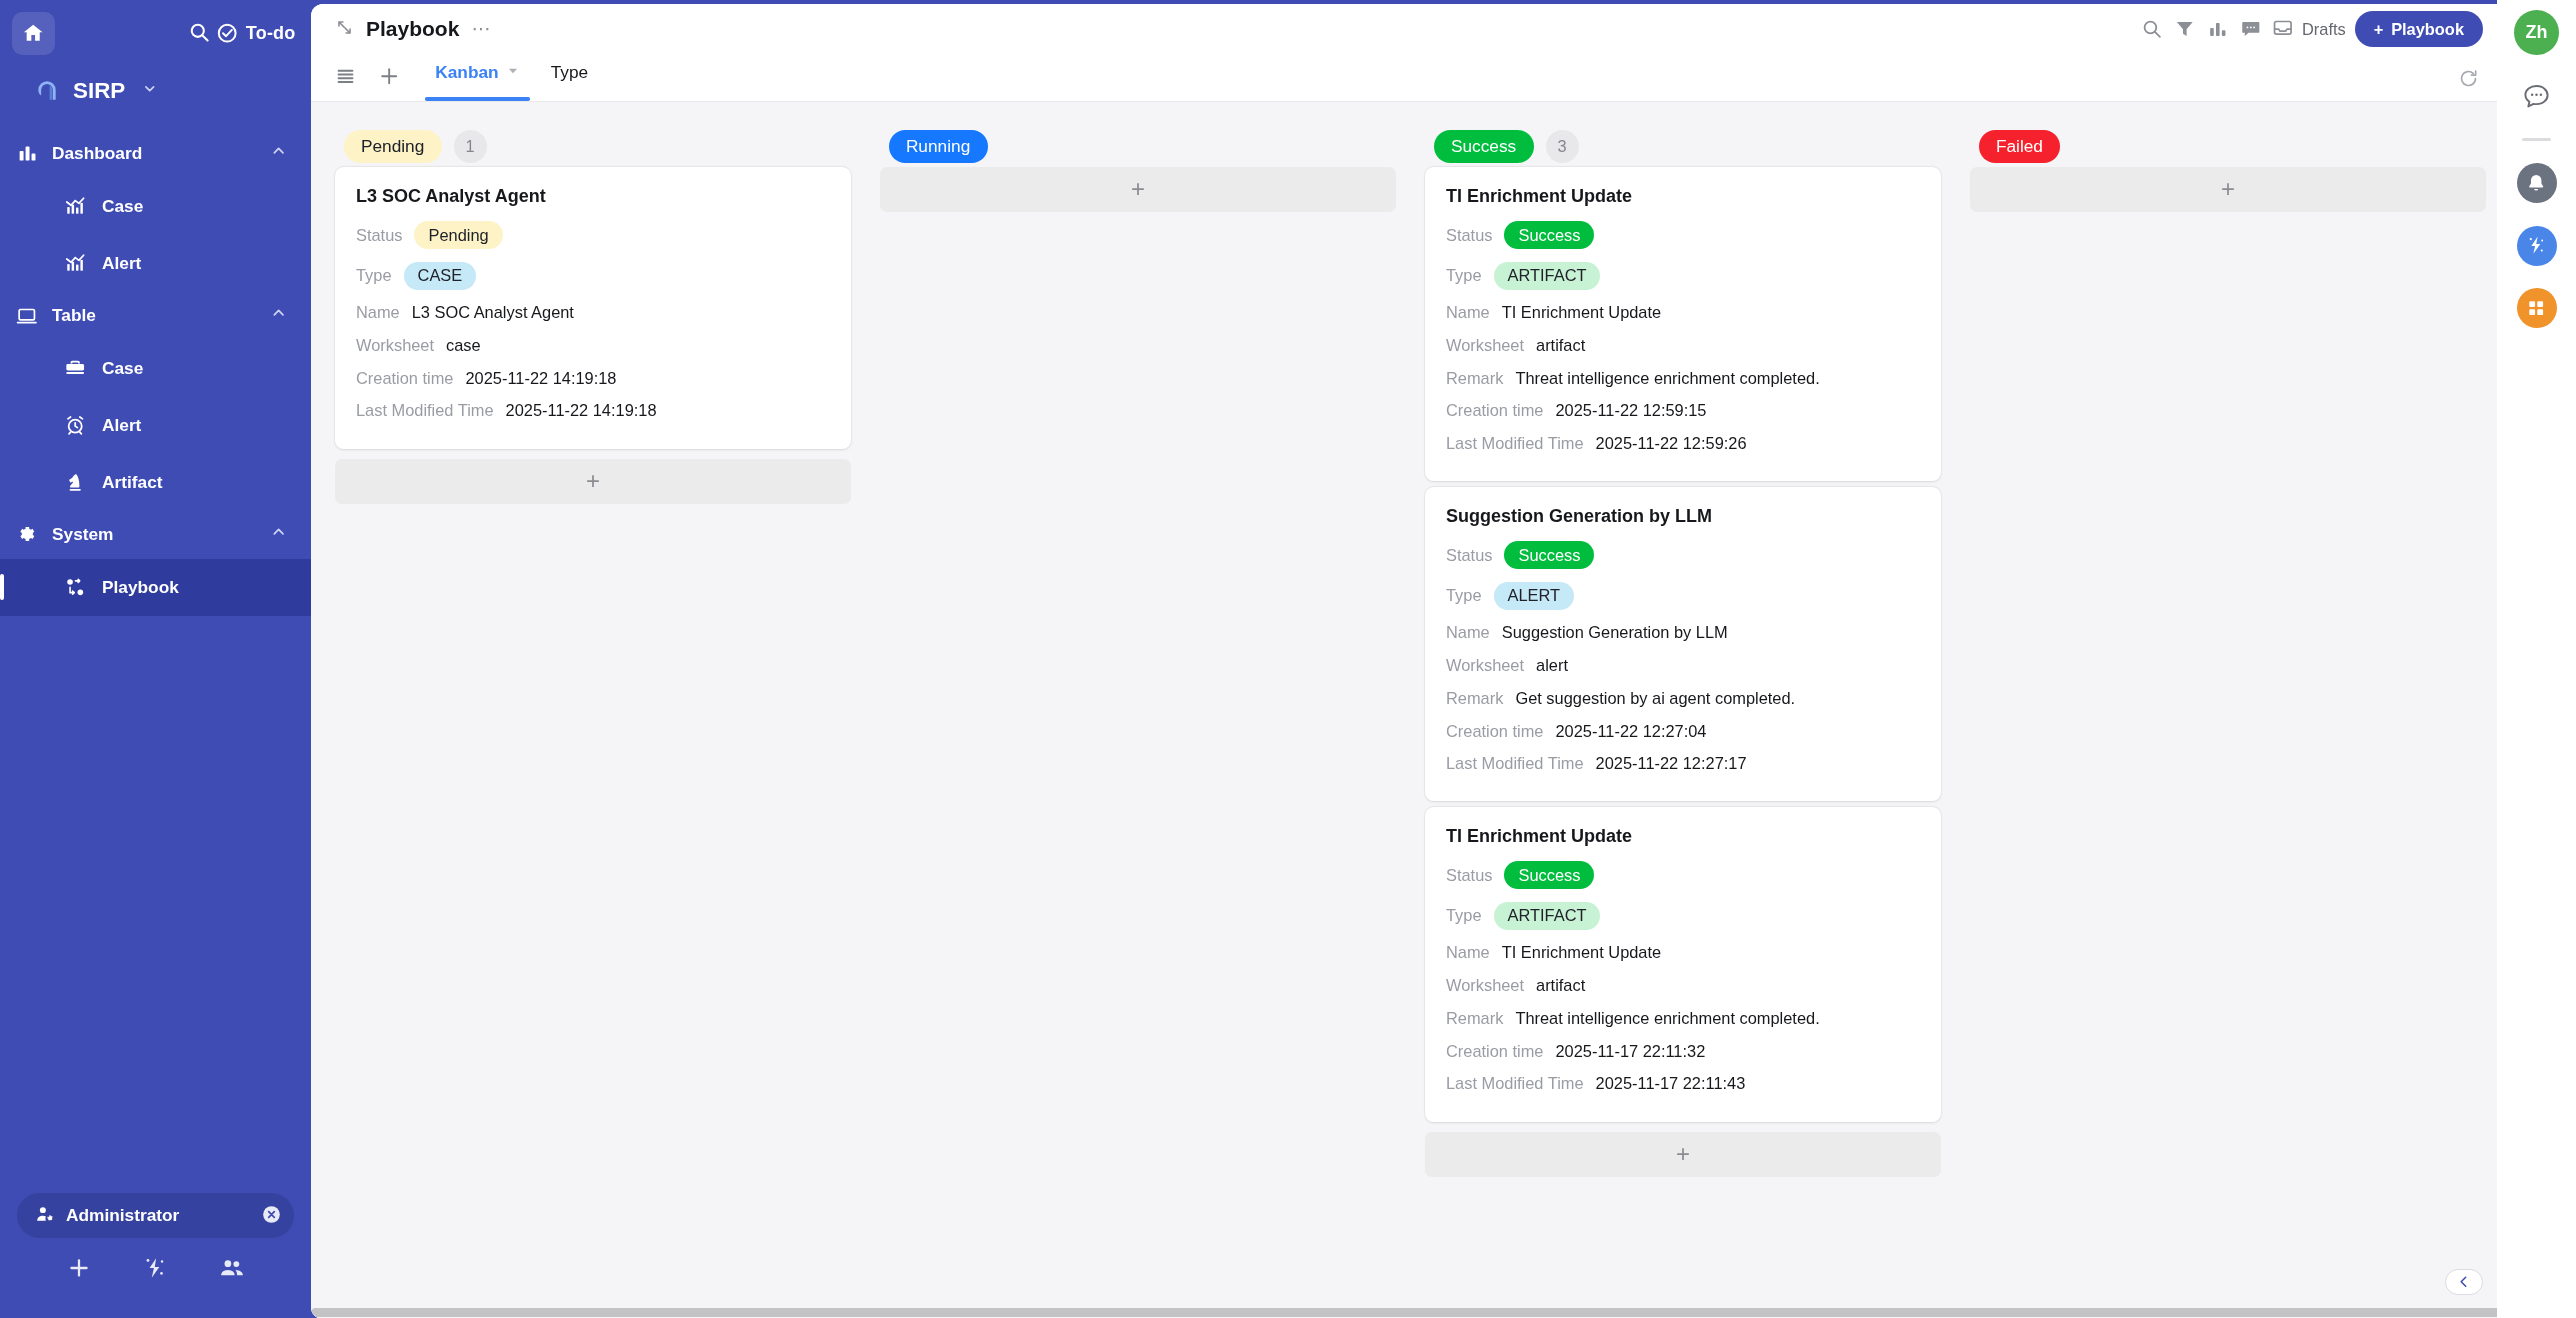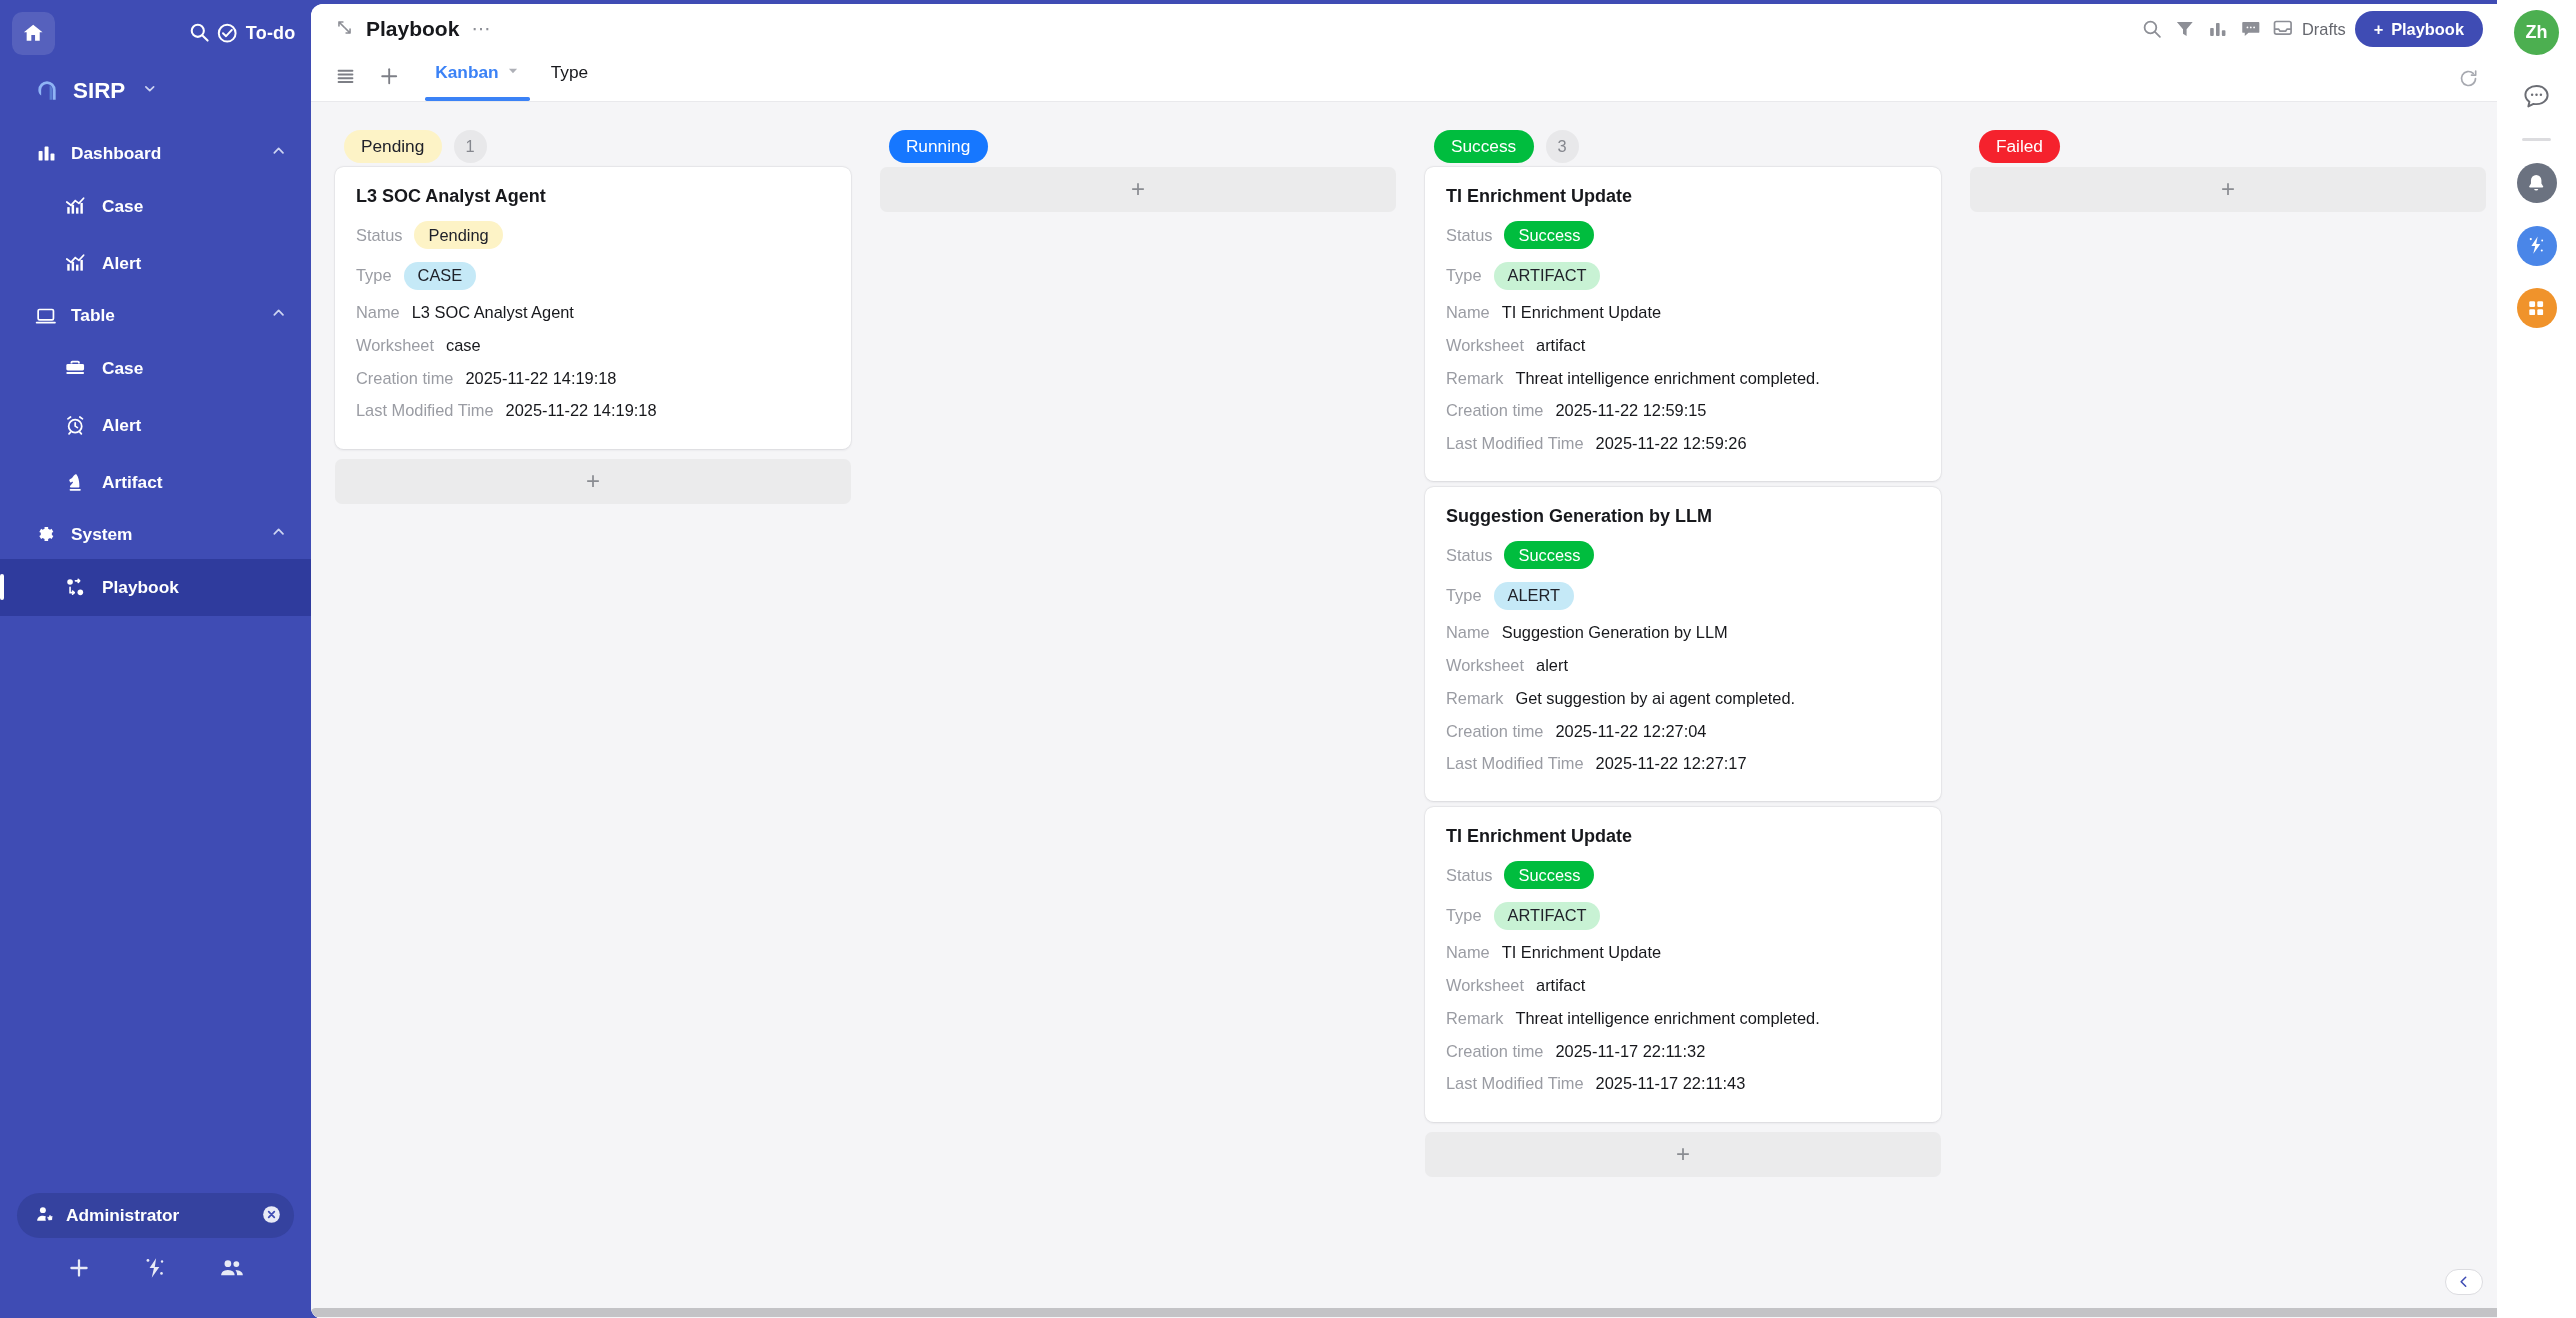--- a/index.html
+++ b/index.html
@@ -48,21 +48,21 @@
     padding-left: 32px; gap: 12px;
   }
   .ws-logo { width: 29px; height: 29px; display:flex; align-items:center; justify-content:center;}
   .ws-name { color: #fff; font-size: 22.4px; font-weight: bold; }
   .ws-caret { margin-left: 5.2px; }
 
   .nav { margin-top: 15.5px; }
   .nav-group-title {
     height: 48px;
     display: flex; align-items: center;
-    padding-left: 33px; gap: 12px;
+    padding-left: 14px; gap: 12px;
     color: #fff; font-size: 17.3px; font-weight: bold;
     position: relative;
   }
   .nav-group-title .chev { position: absolute; right: 24px; }
   .nav-item {
     height: 57px;
     display: flex; align-items: center;
     padding-left: 62px; gap: 14px;
     color: #fff; font-size: 17.3px; font-weight: bold;
     position: relative;

